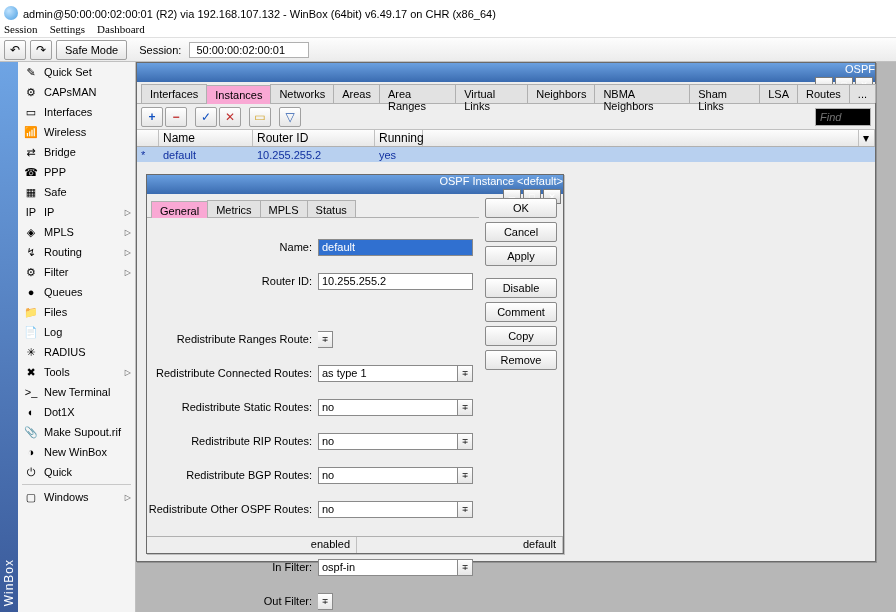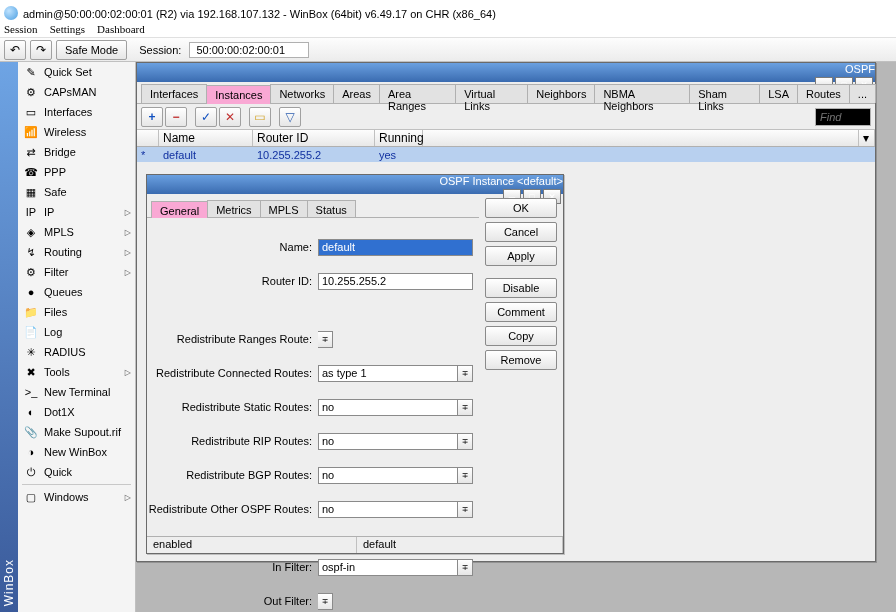--- a/index.html
+++ b/index.html
@@ -42,21 +42,21 @@
 .form-left { flex: 1; padding: 4px 6px 4px 0; }
 .form-tabs { display: flex; border-bottom: 1px solid #b0b0b0; height: 20px; padding-left: 4px; }
 .field { display: flex; align-items: center; margin: 16px 0; height: 18px; }
 .field label { width: 165px; text-align: right; margin-right: 6px; }
 .field .inp { flex: 1; height: 17px; border: 1px solid #8a8a8a; background: #fff; padding: 0 3px; display: flex; align-items: center; }
 .field .inp.sel { background: #3070d0; color: #fff; }
 .field .dd { width: 15px; height: 17px; border: 1px solid #8a8a8a; border-left: none; background: linear-gradient(#fff,#e6e6e6); display: flex; align-items: center; justify-content: center; font-size: 8px; }
 .btn-col { width: 78px; padding: 4px 6px 0 0; display: flex; flex-direction: column; gap: 4px; }
 .btn { height: 20px; border: 1px solid #8a8a8a; background: linear-gradient(#fff,#e6e6e6); display: flex; align-items: center; justify-content: center; border-radius: 2px; }
 .statusbar { position: absolute; left: 0; right: 0; bottom: 0; height: 17px; background: #eee; border-top: 1px solid #b0b0b0; display: flex; }
-.statusbar div { padding: 1px 6px; border-right: 1px solid #c0c0c0; }
+.statusbar div { padding: 1px 6px; border-right: 1px solid #c0c0c0; text-align: right; }
 </style>
 </head>
 <body>
 
 <div class="titlebar">
   <div class="globe"></div>
   <span>admin@50:00:00:02:00:01 (R2) via 192.168.107.132 - WinBox (64bit) v6.49.17 on CHR (x86_64)</span>
 </div>
 
 <div class="menubar">

